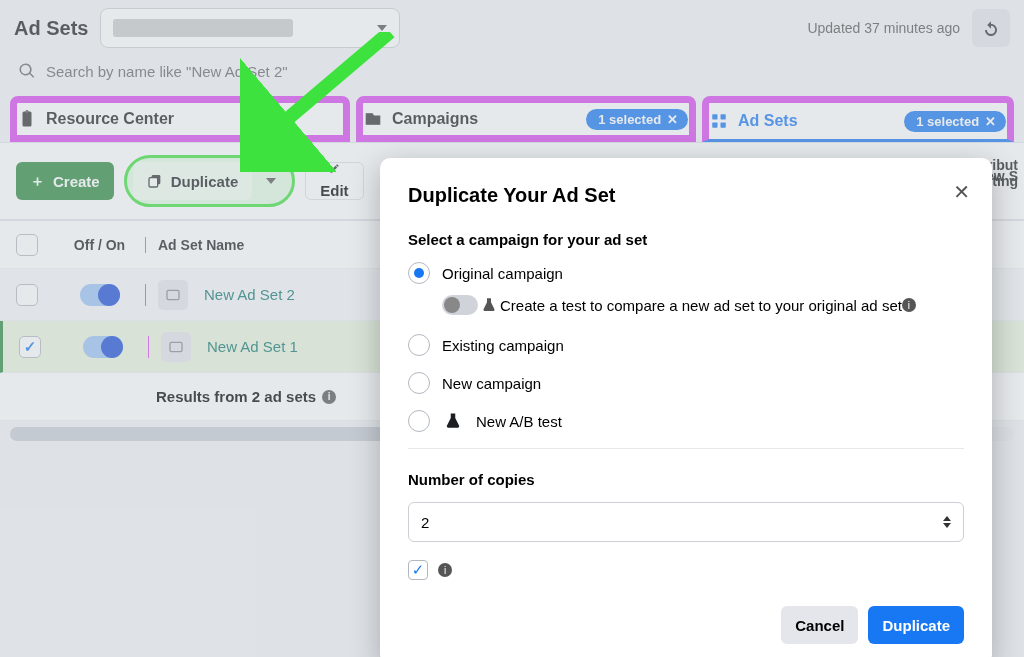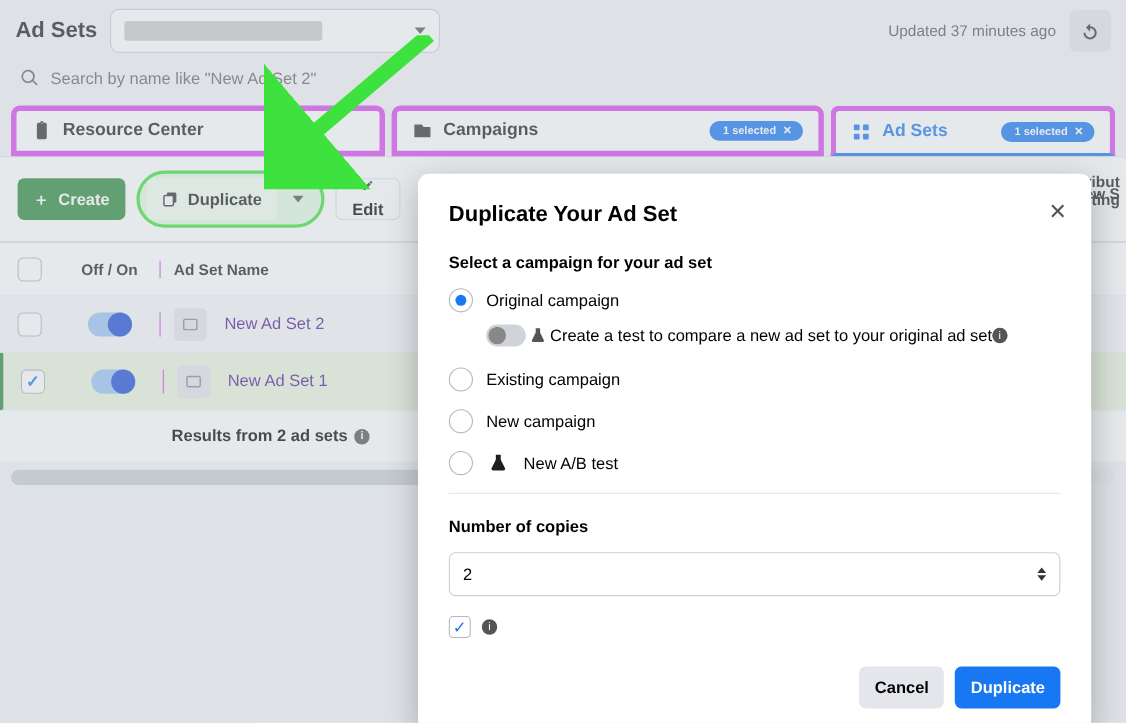--- a/index.html
+++ b/index.html
@@ -9,26 +9,26 @@
 .title { font-size: 20px; font-weight: 700; color: #1c1e21; }
 .dropdown-pill { width: 300px; height: 40px; border: 1px solid #ccd0d5; border-radius: 8px; background: #fff; display: flex; align-items: center; justify-content: space-between; padding: 0 12px; }
 .dropdown-pill .blurred { width: 180px; height: 18px; background: #ccc; border-radius: 3px; }
 .caret-down { width: 0; height: 0; border-left: 5px solid transparent; border-right: 5px solid transparent; border-top: 6px solid #555; }
 .spacer { flex: 1; }
 .updated { color: #555; font-size: 14px; }
 .refresh-btn { width: 38px; height: 38px; border-radius: 6px; background: #e4e6eb; display: flex; align-items: center; justify-content: center; }
 
 .search-row { display: flex; align-items: center; gap: 10px; padding: 6px 18px 16px; color: #666; font-size: 15px; }
 .tab-bar { display: flex; gap: 6px; padding: 0 10px; }
-.tab { background: #fff; border: 5px solid #d946ef; border-radius: 8px 8px 0 0; height: 46px; display: flex; align-items: center; padding: 0 14px; gap: 10px; font-weight: 700; color: #1c1e21; font-size: 16px; }
+.tab { background: #fff; border: 7px solid #d946ef; border-radius: 8px 8px 0 0; height: 46px; display: flex; align-items: center; padding: 0 1px; gap: 10px; font-weight: 700; color: #1c1e21; font-size: 16px; }
 .tab.rc { width: 340px; }
-.tab.camp { width: 393px; justify-content: space-between; align-items: center; }
+.tab.camp { width: 340px; justify-content: space-between; align-items: center; }
 .tab.adsets { flex: 1; justify-content: space-between; color: #1877f2; border-bottom: 3px solid #1877f2; }
 .tab .left { display: flex; align-items: center; gap: 10px; }
-.chip { background: #1877f2; color: #fff; border-radius: 999px; padding: 3px 10px 3px 12px; font-size: 10px; font-weight: 600; display: flex; align-items: center; gap: 6px; }
+.chip { background: #1877f2; color: #fff; border-radius: 999px; padding: 3px 10px 3px 12px; font-size: 13px; font-weight: 600; display: flex; align-items: center; gap: 6px; }
 .chip .x { font-weight: 700; }
 
 .toolbar { display: flex; align-items: center; gap: 10px; background: #fff; padding: 12px 16px; border-top: 1px solid #e1e4e8; border-bottom: 1px solid #e1e4e8; }
 .btn { height: 38px; border-radius: 6px; display: flex; align-items: center; justify-content: center; gap: 8px; padding: 0 14px; font-size: 15px; font-weight: 600; cursor: pointer; }
 .btn-create { background: #2b8a3e; color: #fff; }
 .btn-dup-group { display: flex; align-items: center; gap: 4px; border: 3px solid #3ee23e; border-radius: 28px; padding: 4px 6px; background: rgba(62,226,62,0.15); }
 .btn-dup { background: rgba(255,255,255,0.5); color: #1c1e21; }
 .btn-dup-caret { width: 30px; display:flex; align-items:center; justify-content:center; }
 .btn-edit { background: #fff; border: 1px solid #dcdfe3; flex-direction: column; }
 .btn-plain { background: #e4e6eb; }
@@ -40,21 +40,21 @@
 .td-row { height: 52px; font-size: 15px; }
 .col-check { width: 54px; display: flex; align-items: center; justify-content: center; }
 .col-toggle { width: 92px; display: flex; align-items: center; justify-content: center; border-right: 1px solid #d946ef; }
 .col-name { flex: 1; padding-left: 12px; display: flex; align-items: center; gap: 16px; }
 .summary-row { height: 48px; display: flex; align-items: center; padding-left: 156px; font-weight: 700; font-size: 15px; gap: 6px; border-bottom: 1px solid #eceff2; }
 
 .check { width: 22px; height: 22px; border: 1px solid #b3b8c0; border-radius: 5px; background: #fff; display:flex; align-items:center; justify-content:center; color:#1877f2; font-weight:700; }
 .toggle { width: 40px; height: 22px; border-radius: 11px; background: #99c2f5; position: relative; }
 .toggle::after { content: ""; position: absolute; width: 22px; height: 22px; border-radius: 50%; background: #1a4dd6; right: 0; top: 0; }
 .row-icon { width: 30px; height: 30px; border-radius: 5px; background: #e4e6eb; display: flex; align-items: center; justify-content: center; color: #888; }
-.link { color: #4c1d95; text-decoration: none; }
+.link { color: #0f766e; text-decoration: none; }
 .td-row.highlight { background: #e9f4dc; border-left: 3px solid #2b8a3e; }
 .td-row.hover { background: #f6f7f8; }
 
 .scroll-track { height: 14px; background: #eceff2; margin: 6px 10px 0; border-radius: 7px; position: relative; }
 .scroll-thumb { position: absolute; height: 100%; width: 40%; left: 0; background: #c8cdd4; border-radius: 7px; }
 
 .overlay { position: absolute; inset: 0; background: rgba(190,196,204,0.38); }
 
 .arrow { position: absolute; left: 240px; top: 32px; pointer-events: none; }
 

